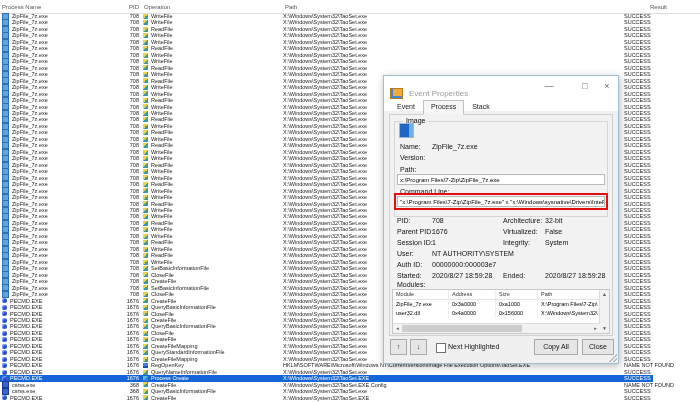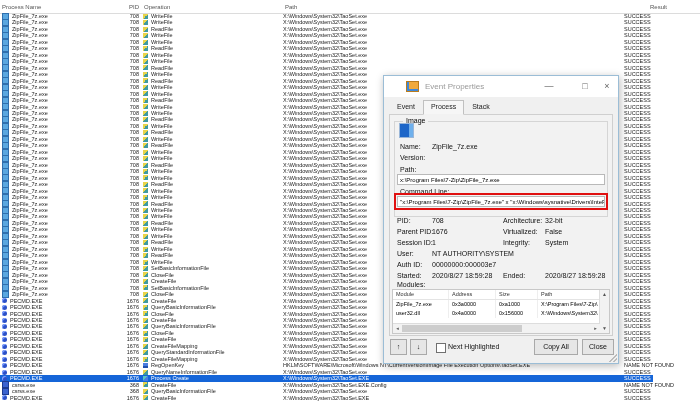--- a/index.html
+++ b/index.html
@@ -34,22 +34,22 @@
   .icon-csrss{background:#3a62d0;border:0.5px solid #1c3a90;}
   .oicon{display:inline-block;width:5px;height:5px;margin-right:3px;flex:none;}
   .op-file{background:linear-gradient(135deg,#e8d44a 50%,#3f9aa0 50%);}
   .op-reg{background:#4a7de0;box-shadow:inset 0 -2px 0 #1e4fb0;}
   .op-proc{background:linear-gradient(135deg,#58c6c0 50%,#4a7de0 50%);}
 
   
   .dialog{position:absolute;left:383px;top:75px;width:234px;height:287px;
     background:#f0f0f0;border:1px solid #9bbdd6;box-shadow:1px 2px 8px rgba(0,0,0,.28);
     font-size:7px;color:#000;}
-  .titlebar{position:absolute;left:0;top:0;right:0;height:21px;background:#fff;
-    display:flex;align-items:center;padding:0 22px;box-sizing:border-box;}
+  .titlebar{position:absolute;left:0;top:0;right:0;height:35px;background:#fff;
+    display:flex;align-items:center;padding:0 6px;box-sizing:border-box;}
   .title-icon{width:11px;height:9px;background:#f0a93c;border:1px solid #b97c1e;
     box-shadow:inset 2px -2px 0 #3f87d8;flex:none;}
   .title-text{color:#9a9a9a;font-size:8px;margin-left:6px;}
   .winbtn{position:absolute;top:4px;color:#666;font-size:9px;line-height:12px;width:14px;text-align:center;}
   .btn-min{right:62px;} .btn-max{right:26px;} .btn-close{right:4px;}
 
   .tabbar{position:absolute;left:5px;top:24px;display:flex;}
   .tab{padding:2px 7px 3px;font-size:7px;color:#222;border:1px solid transparent;}
   .tab.active{background:#f6f6f6;border:1px solid #c0c0c0;border-bottom:1px solid #f2f2f2;
     margin-bottom:-1px;z-index:3;position:relative;}

